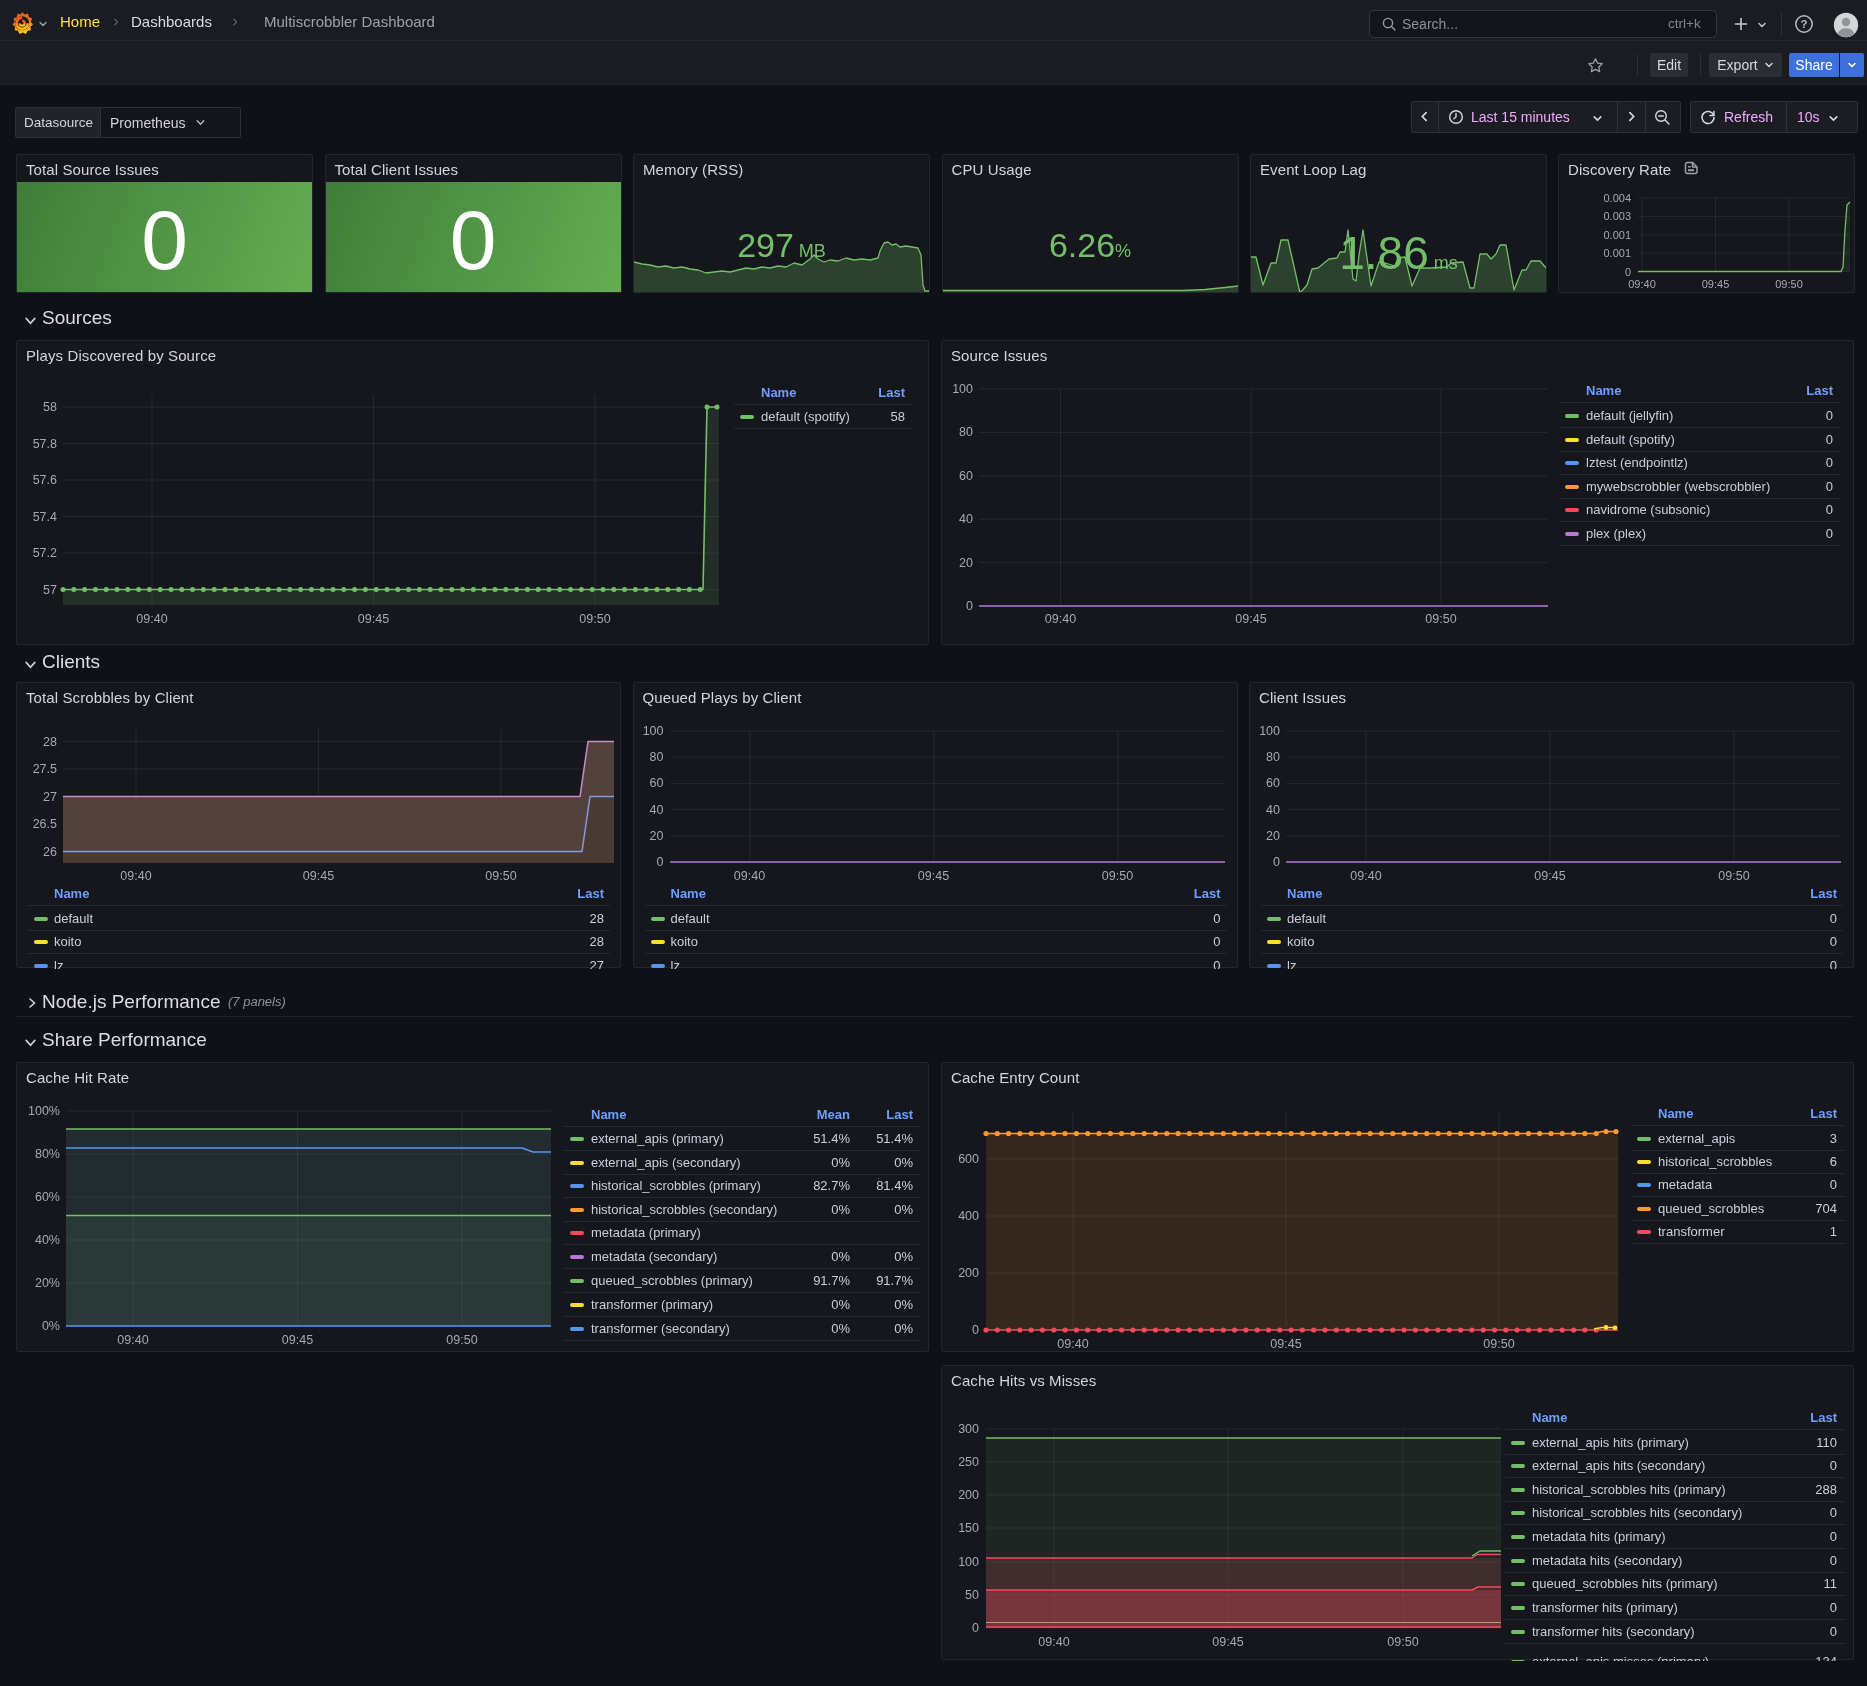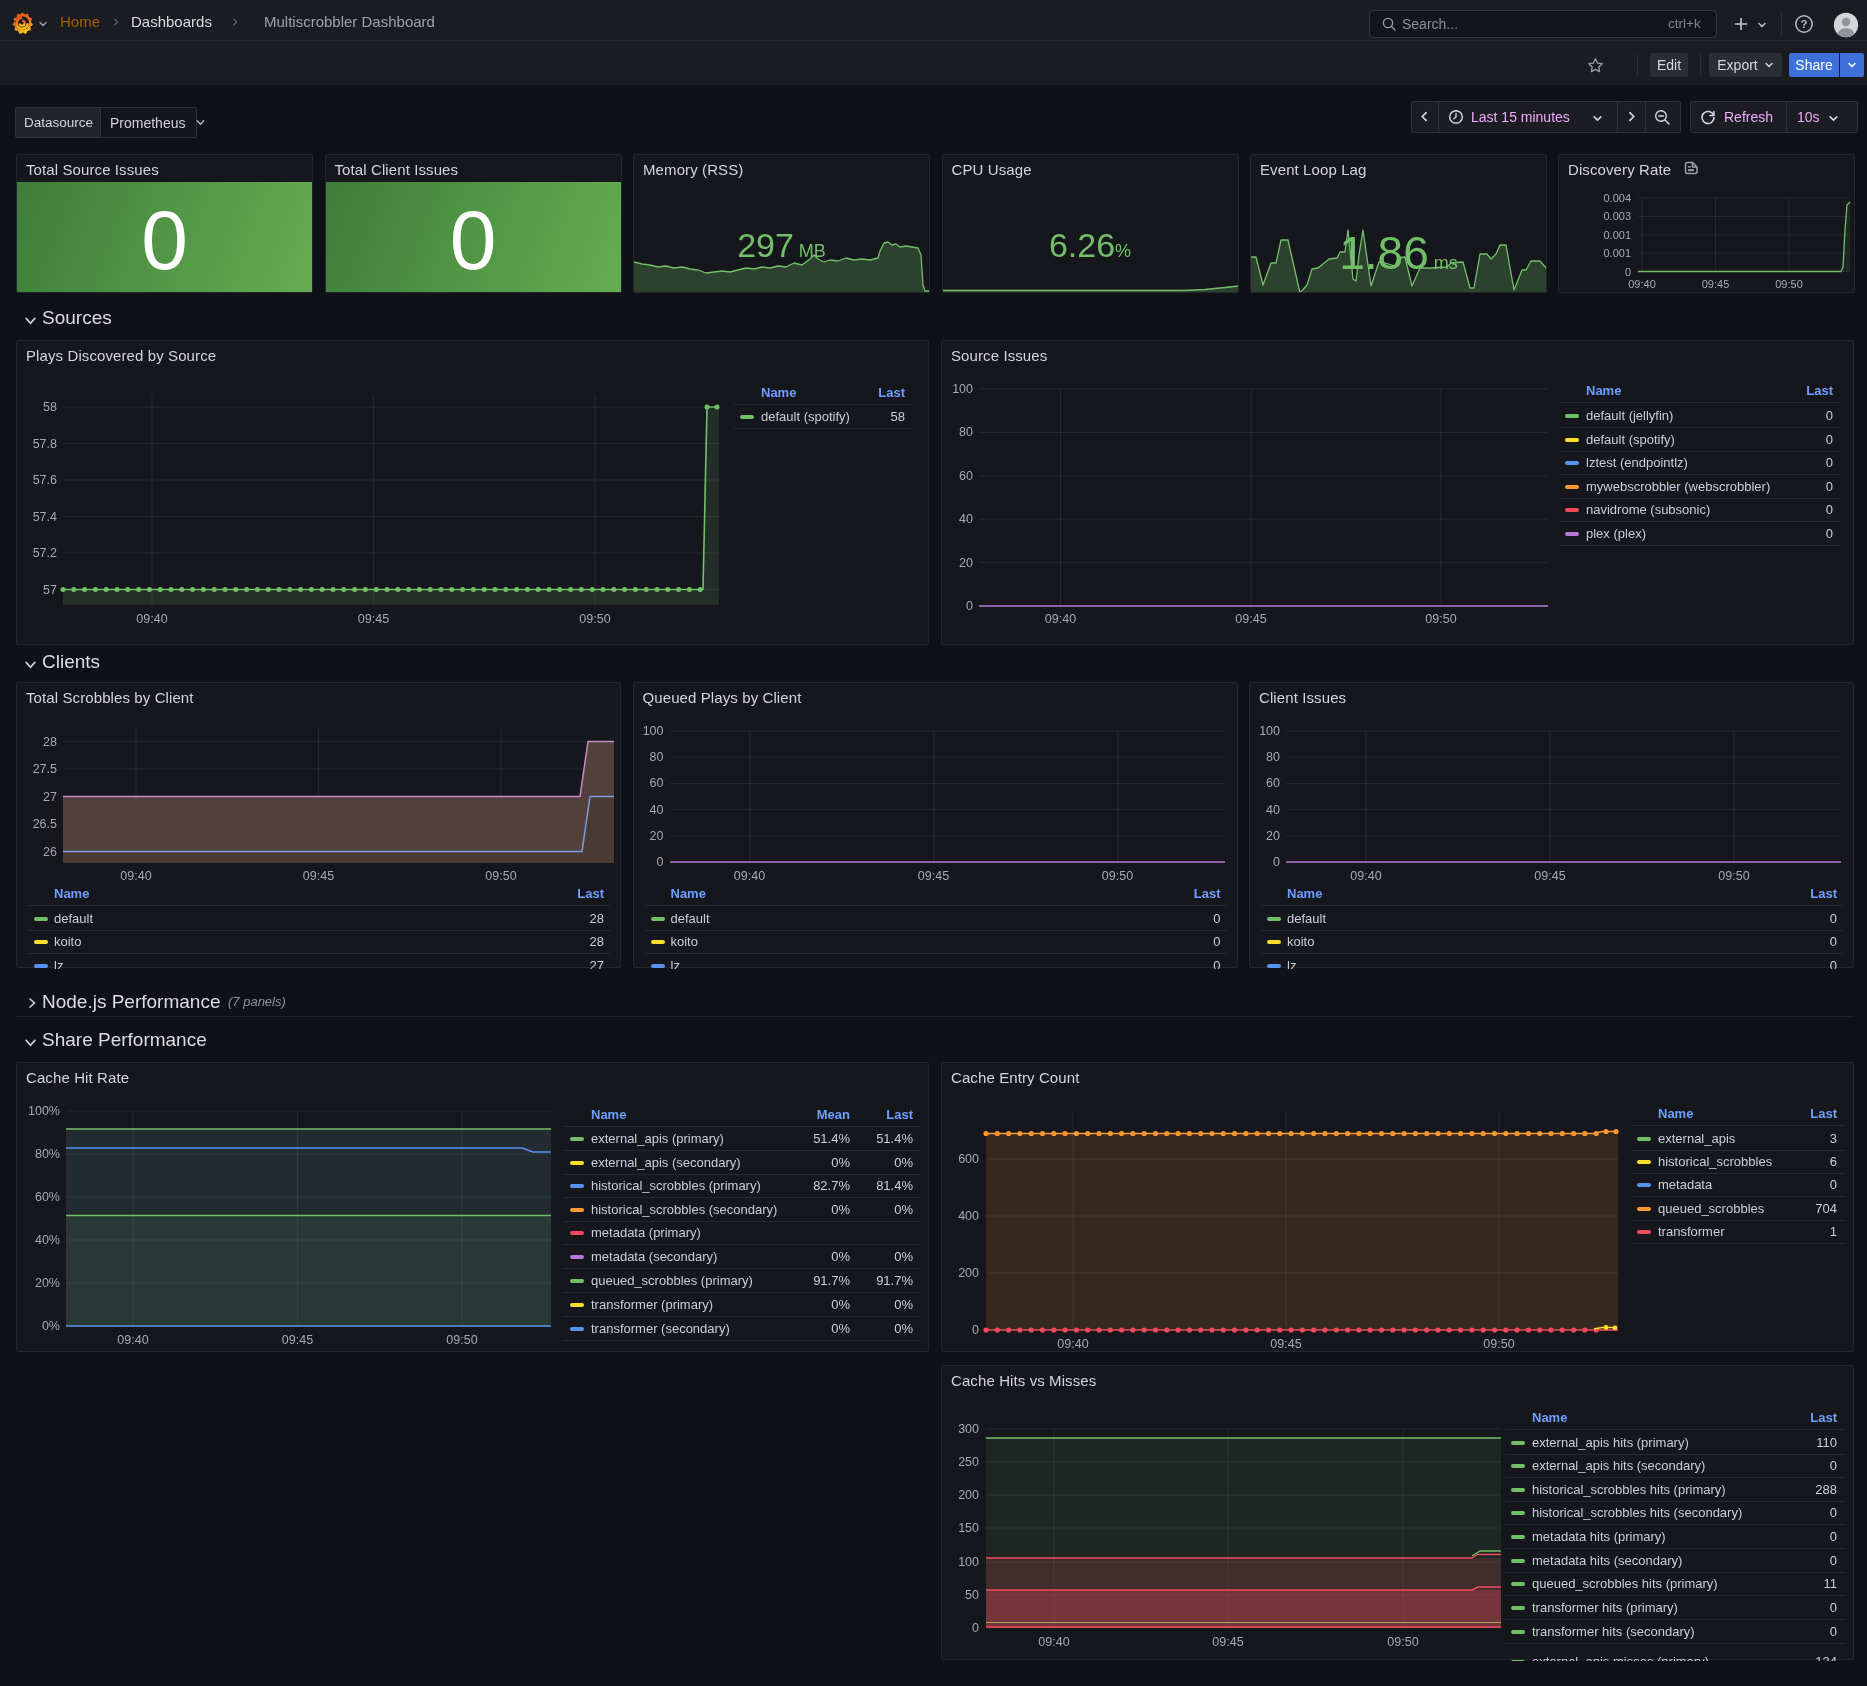--- a/index.html
+++ b/index.html
@@ -33,21 +33,21 @@
       </linearGradient>
     </defs>
 <path fill="url(#glogo)" d="M12 1 L14.6 3.4 L18 2.6 L18.8 6 L22 7.4 L20.8 10.7 L23 13.4 L20.4 15.7 L21 19.2 L17.6 19.8 L16 23 L12.8 21.4 L9.6 23 L8 19.8 L4.6 19.2 L5.2 15.7 L2.6 13.4 L4.8 10.7 L3.6 7.4 L6.8 6 L7.6 2.6 L11 3.4 Z"></path>
 <circle cx="12.1" cy="12.2" r="7" fill="#1a1c22"></circle>
 <path fill="none" stroke="url(#glogo)" stroke-width="2.6" d="M12.1 6.6 a5.6 5.6 0 1 0 5.6 5.6"></path>
 <path fill="none" stroke="url(#glogo)" stroke-width="2.2" d="M12.1 9.7 a2.5 2.5 0 1 1 -2.5 2.5"></path>
 </svg>
 <svg class="abs" style="left:38px;top:19px" width="10" height="10" viewBox="0 0 10 10">
     <path d="M2 3.5 L5 6.5 L8 3.5" stroke="#9fa2aa" stroke-width="1.4" fill="none" stroke-linecap="round"></path>
   </svg>
-<div class="abs" style="left:60px;top:13px;font-size:15px;color:#a16207">Home</div>
+<div class="abs" style="left:60px;top:13px;font-size:15px;color:#fde047">Home</div>
 <svg class="abs" style="left:112px;top:18px" width="8" height="8" viewBox="0 0 10 10">
     <path d="M3.5 1.5 L7 5 L3.5 8.5" stroke="#62656d" stroke-width="1.5" fill="none" stroke-linecap="round"></path>
   </svg>
 <div class="abs" style="left:131px;top:13px;font-size:15px;color:#d9dade">Dashboards</div>
 <svg class="abs" style="left:231px;top:18px" width="8" height="8" viewBox="0 0 10 10">
     <path d="M3.5 1.5 L7 5 L3.5 8.5" stroke="#62656d" stroke-width="1.5" fill="none" stroke-linecap="round"></path>
   </svg>
 <div class="abs" style="left:264px;top:13px;font-size:15px;color:#9fa1a9">Multiscrobbler Dashboard</div>
 <div class="abs" style="left:1369px;top:10px;width:348px;height:28px;background:#14151a;border:1px solid #34363d;border-radius:5px"></div>
 <svg class="abs" style="left:1382px;top:17px" width="14" height="14" viewBox="0 0 14 14">
@@ -84,21 +84,21 @@
       <path d="M2 3.5 L5 6.5 L8 3.5" stroke="#d8d9de" stroke-width="1.4" fill="none" stroke-linecap="round"></path>
     </svg>
   </div>
 <div class="btn" style="left:1789px;top:53px;width:50px;height:24px;background:#3d71d9;border-radius:2px 0 0 2px;color:#fff">Share</div>
 <div class="btn" style="left:1840px;top:53px;width:24px;height:24px;background:#3d71d9;border-radius:0 2px 2px 0">
     <svg style="position:static" width="10" height="10" viewBox="0 0 10 10">
       <path d="M2 3.5 L5 6.5 L8 3.5" stroke="#fff" stroke-width="1.5" fill="none" stroke-linecap="round"></path>
     </svg>
   </div>
 <div class="abs" style="left:15px;top:107px;width:86px;height:31px;background:#22242a;border:1px solid #2f3138;border-radius:2px 0 0 2px;display:flex;align-items:center;padding-left:8px;font-size:13.5px;color:#d3d4da">Datasource</div>
-<div class="abs" style="left:101px;top:107px;width:96px;height:31px;background:#14151a;border:1px solid #2f3138;border-left:none;border-radius:0 2px 2px 0;display:flex;align-items:center;padding-left:9px;font-size:14px;color:#d3d4da">Prometheus<svg style="position:static;margin-left:10px" width="11" height="11" viewBox="0 0 10 10">
+<div class="abs" style="left:101px;top:107px;width:140px;height:31px;background:#14151a;border:1px solid #2f3138;border-left:none;border-radius:0 2px 2px 0;display:flex;align-items:center;padding-left:9px;font-size:14px;color:#d3d4da">Prometheus<svg style="position:static;margin-left:10px" width="11" height="11" viewBox="0 0 10 10">
       <path d="M2 3.5 L5 6.5 L8 3.5" stroke="#b8bac1" stroke-width="1.3" fill="none" stroke-linecap="round"></path>
     </svg></div>
 <div class="tpbox" style="left:1411px;top:101px;width:270px;height:32px"></div>
 <div class="tpdiv" style="left:1438px;top:101px;height:32px"></div>
 <div class="tpdiv" style="left:1617px;top:101px;height:32px"></div>
 <div class="tpdiv" style="left:1645px;top:101px;height:32px"></div>
 <svg class="abs" style="left:1419px;top:111px" width="11" height="11" viewBox="0 0 10 10">
     <path d="M6.5 1.5 L3 5 L6.5 8.5" stroke="#d8d9de" stroke-width="1.5" fill="none" stroke-linecap="round"></path>
   </svg>
 <svg class="abs" style="left:1448px;top:109px" width="16" height="16" viewBox="0 0 16 16">

